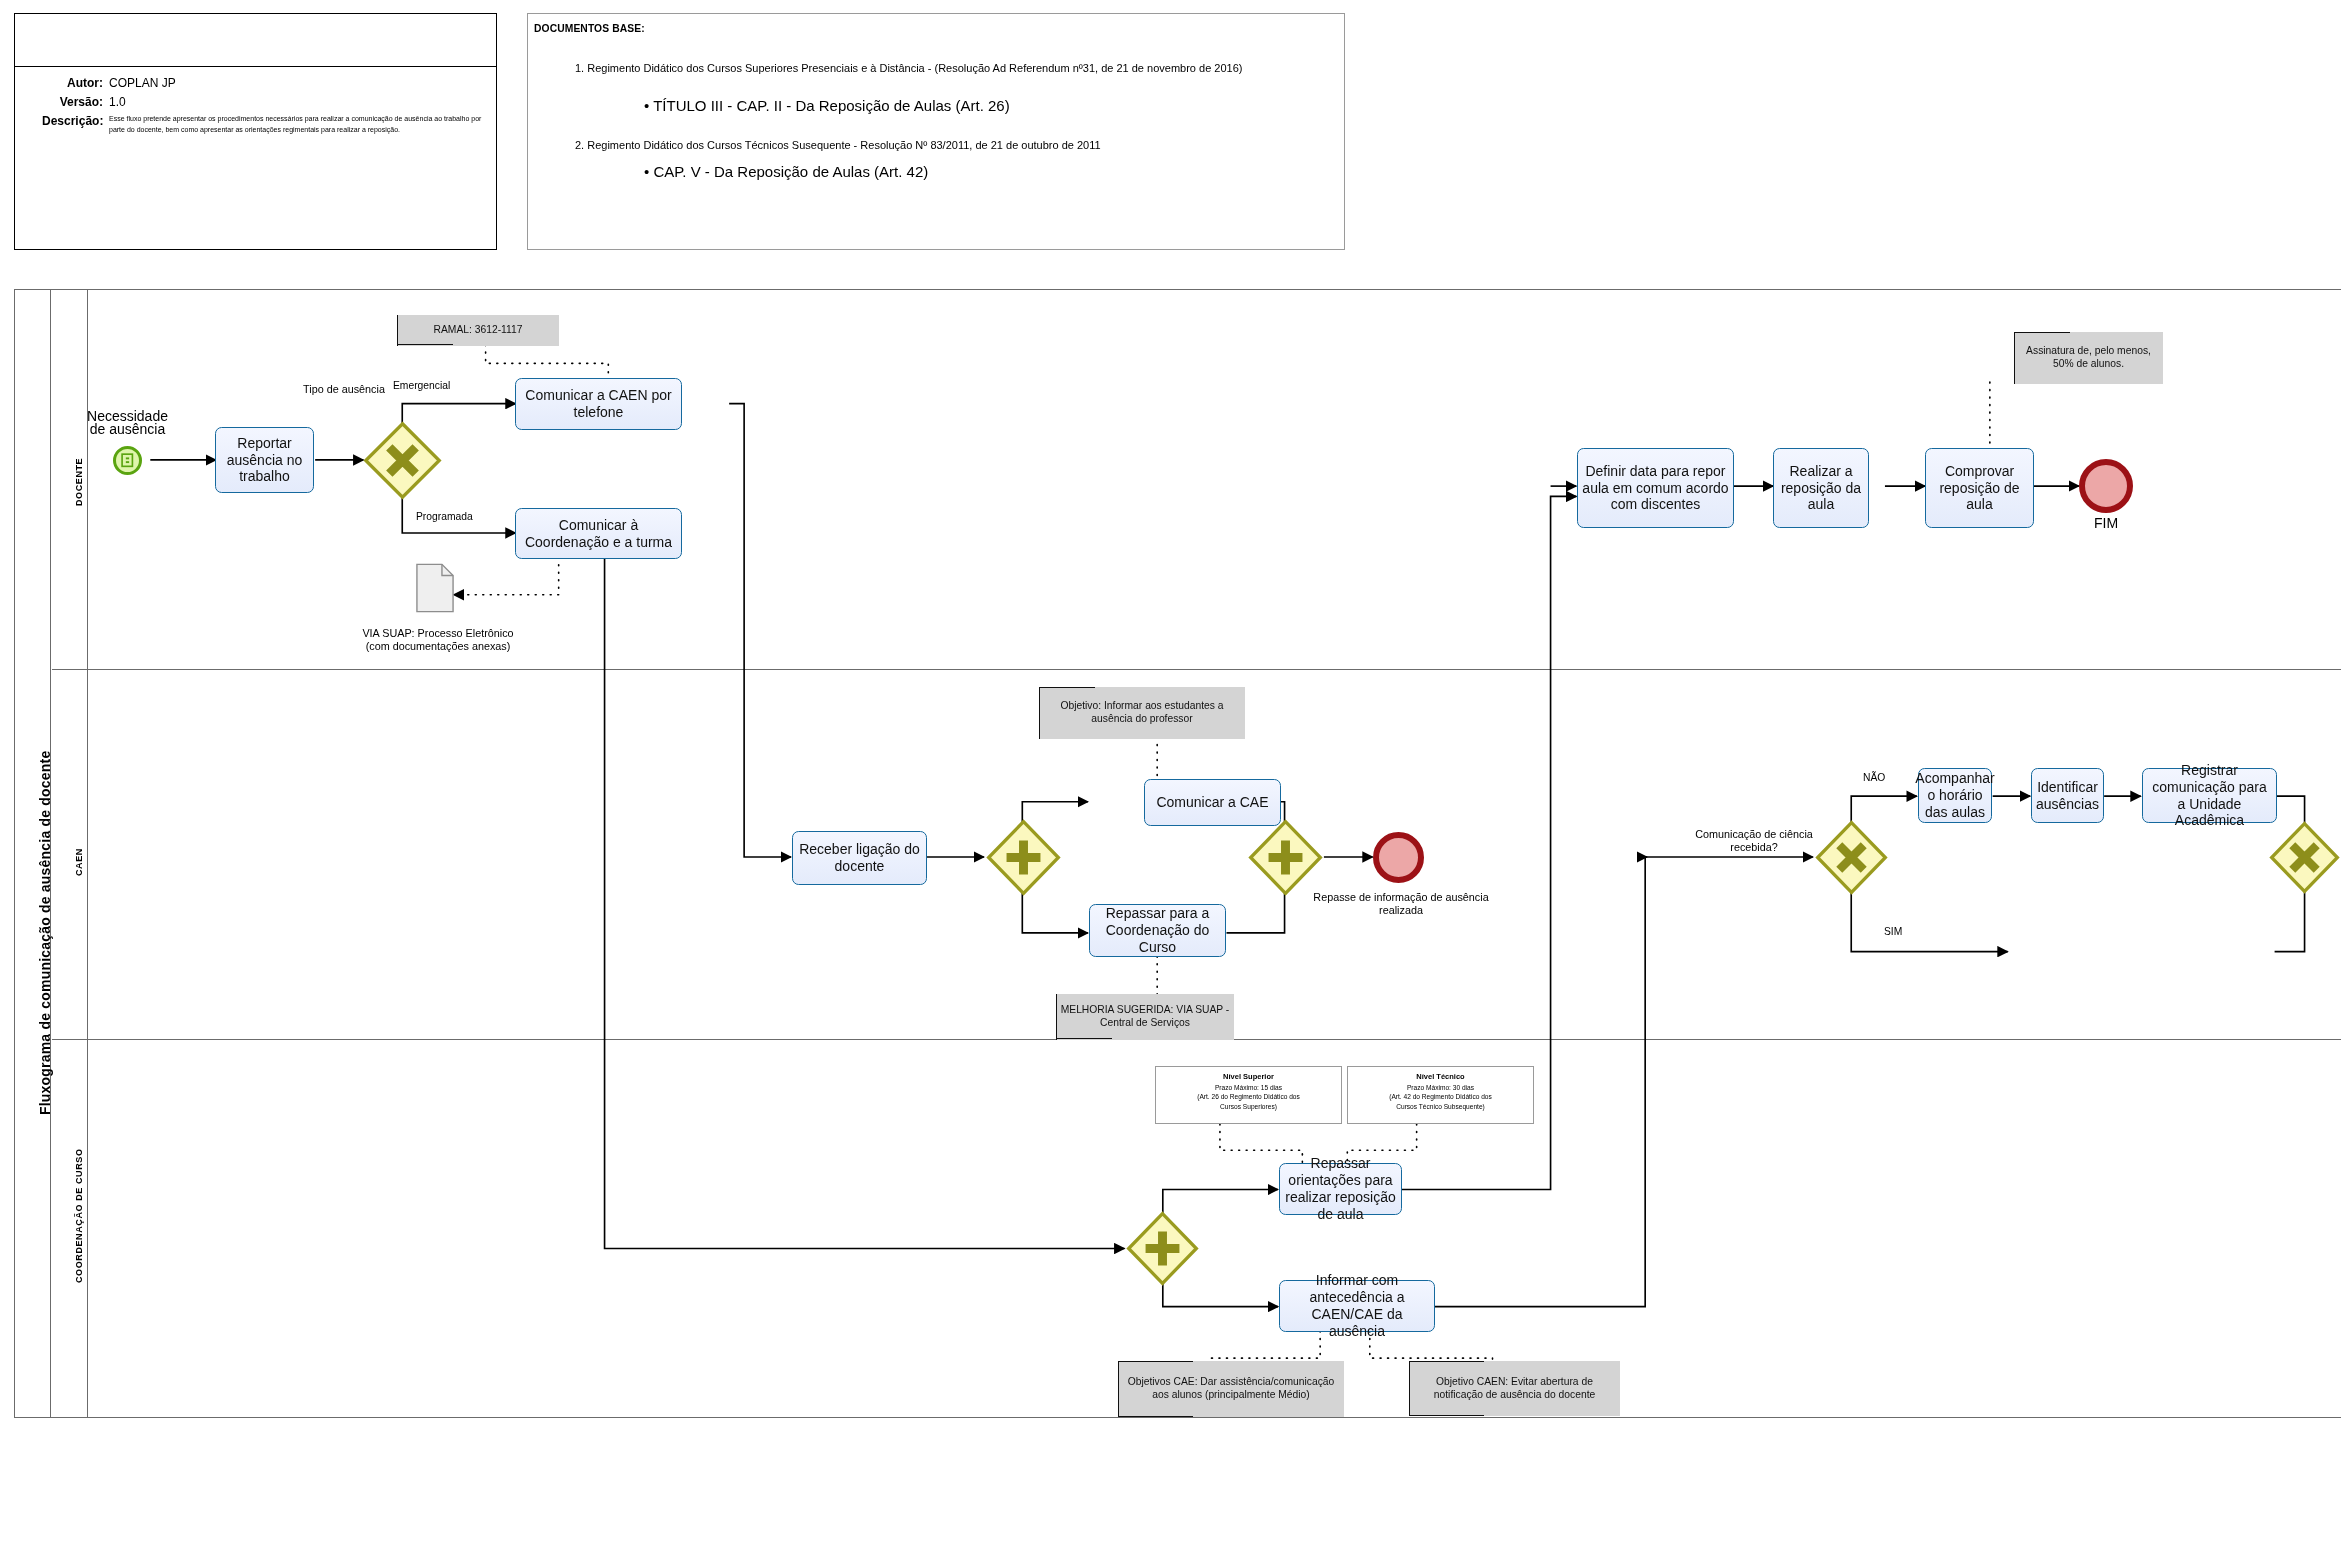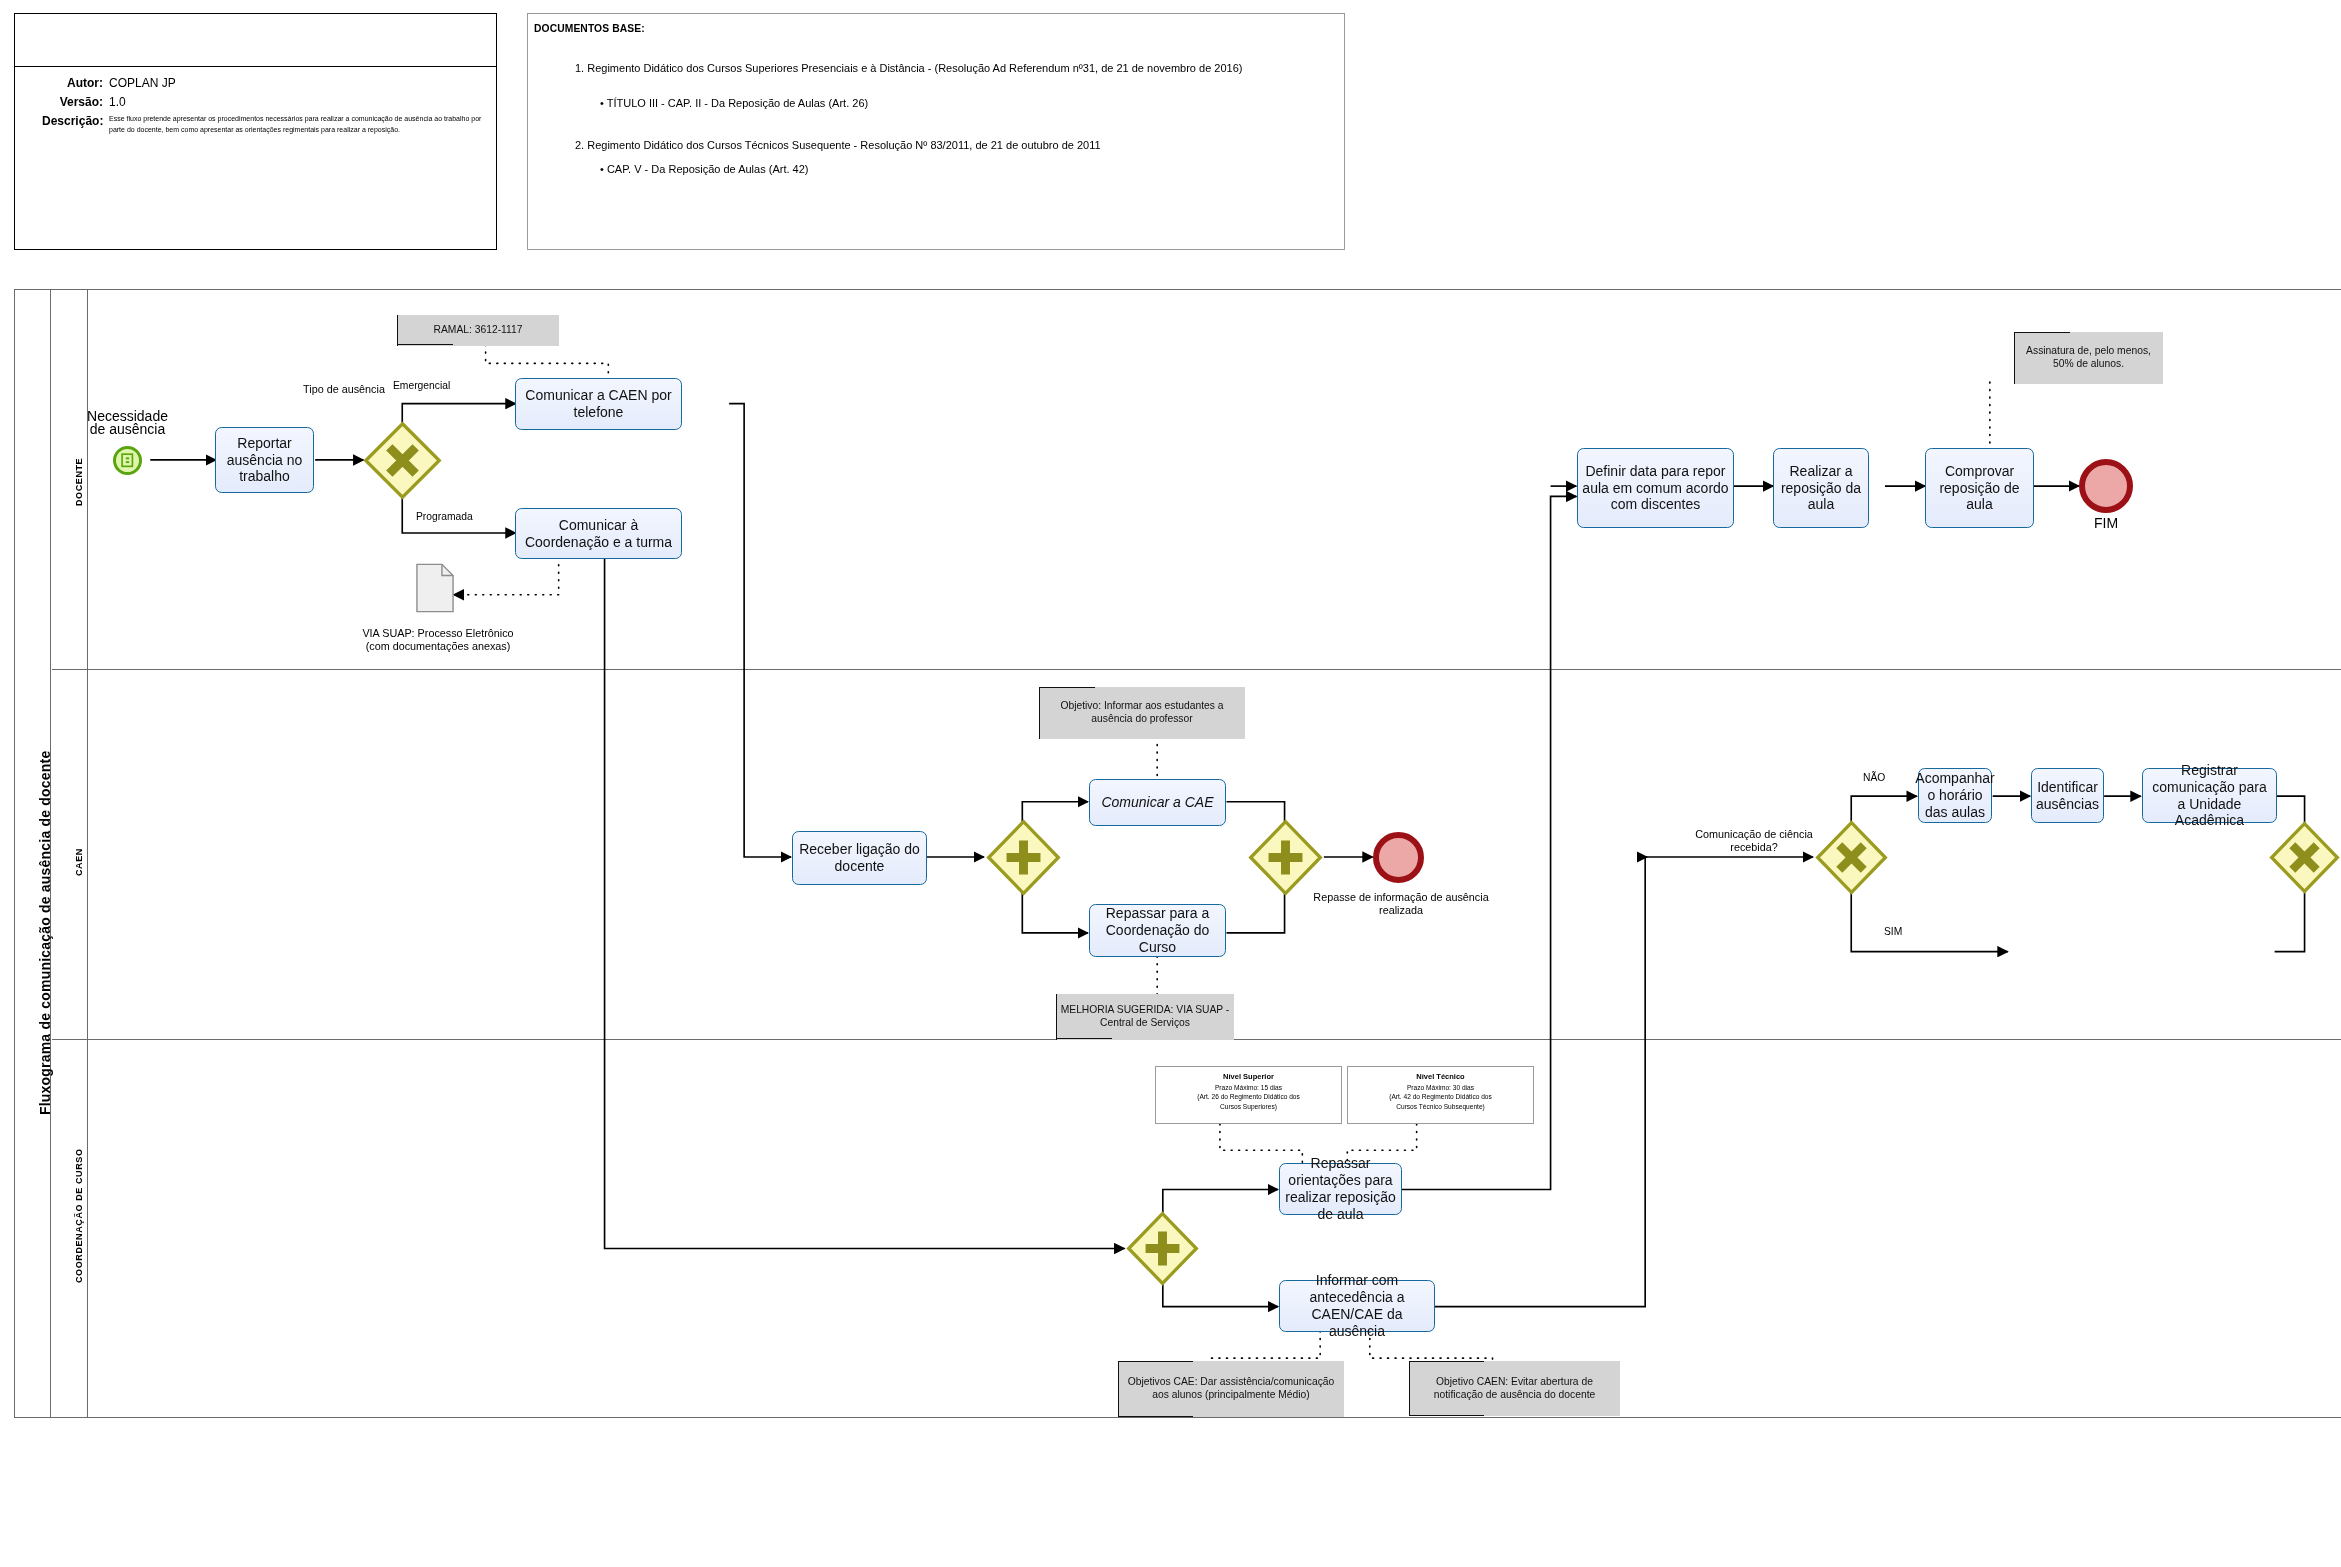--- a/index.html
+++ b/index.html
@@ -10,21 +10,21 @@
   .hdr-box{position:absolute;border:0.9px solid #000;background:#fff;box-sizing:border-box;}
   .hdr-title{position:absolute;font-weight:bold;font-size:21.5px;line-height:1.12;letter-spacing:-0.2px;}
   .hdr-rule{position:absolute;background:#000;height:1.4px;}
   .meta-label{position:absolute;font-weight:bold;font-size:12px;text-align:right;}
   .meta-val{position:absolute;font-size:12px;}
   .meta-desc{position:absolute;font-size:7px;line-height:1.55;}
 
   .doc-box{position:absolute;border:1.4px solid #9a9a9a;background:#fff;box-sizing:border-box;}
   .doc-head{position:absolute;font-weight:bold;font-size:10.3px;letter-spacing:0.1px;}
   .doc-item{position:absolute;font-size:11px;line-height:1.55;}
-  .doc-sub{position:absolute;font-size:11px;}
+  .doc-sub{position:absolute;font-size:15px;margin-left:44px;}
 
   
   .pool{position:absolute;border:1.4px solid #6b6b6b;box-sizing:border-box;background:#fff;}
   .pool-title-cell{position:absolute;border-right:1.4px solid #6b6b6b;box-sizing:border-box;}
   .pool-title{position:absolute;transform:rotate(-90deg);transform-origin:0 0;white-space:nowrap;
               font-weight:bold;font-size:14px;letter-spacing:0.2px;}
   .lane-sep{position:absolute;background:#6b6b6b;height:0.9px;}
   .lane-lbl-cell{position:absolute;border-right:0.9px solid #6b6b6b;box-sizing:border-box;}
   .lane-lbl{position:absolute;transform:rotate(-90deg);transform-origin:0 0;white-space:nowrap;
             font-weight:bold;font-size:9px;letter-spacing:0.6px;}
@@ -229,21 +229,21 @@
 
   <div class="task" style="left:792px;top:831px;width:135px;height:54px;">Receber ligação do docente</div>
 
   <div class="gw" style="left:983px;top:817px;">
     <svg width="81" height="81" viewBox="0 0 172 172">
       <polygon points="86,10 160,86 86,162 12,86" fill="#fbf8bf" stroke="#9a9b1f" stroke-width="7"></polygon>
       <path d="M 86 50 L 86 122 M 50 86 L 122 86" stroke="#8d8e1b" stroke-width="19" stroke-linecap="butt"></path>
     </svg>
   </div>
 
-  <div class="task" style="left:1089px;top:779px;width:137px;height:47px;font-style:italic;">Comunicar a CAE</div>
+  <div class="task" style="left:1144px;top:779px;width:137px;height:47px;">Comunicar a CAE</div>
   <div class="task" style="left:1089px;top:904px;width:137px;height:53px;">Repassar para a Coordenação do Curso</div>
 
   <div class="gw" style="left:1245px;top:817px;">
     <svg width="81" height="81" viewBox="0 0 172 172">
       <polygon points="86,10 160,86 86,162 12,86" fill="#fbf8bf" stroke="#9a9b1f" stroke-width="7"></polygon>
       <path d="M 86 50 L 86 122 M 50 86 L 122 86" stroke="#8d8e1b" stroke-width="19" stroke-linecap="butt"></path>
     </svg>
   </div>
 
   <div class="ev ev-end" style="left:1373px;top:832px;width:51px;height:51px;"></div>

